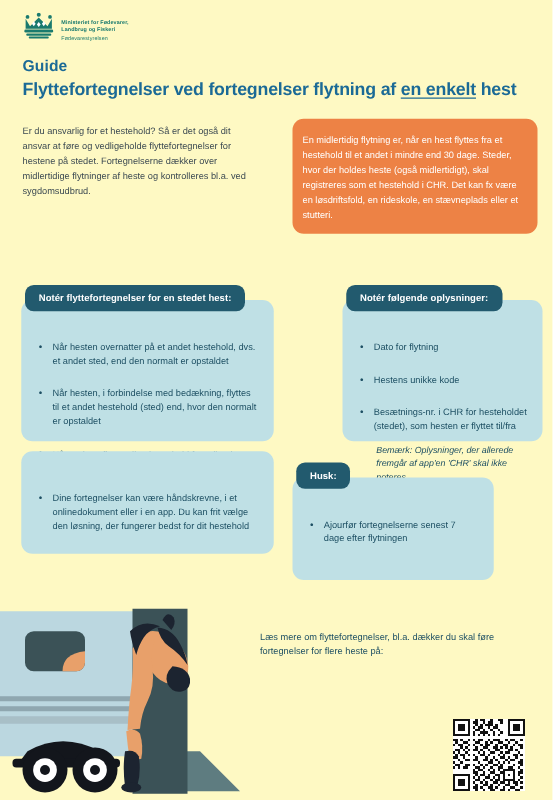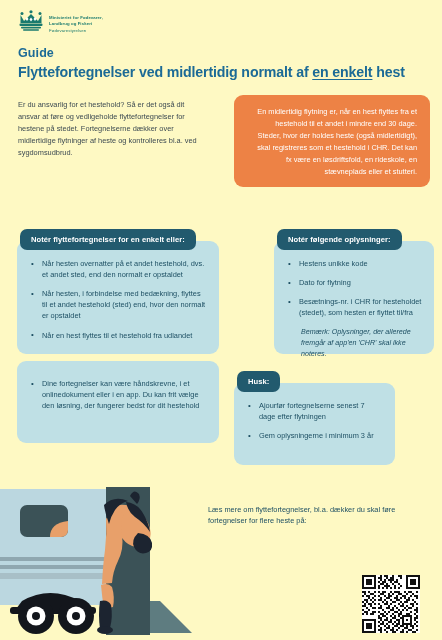--- a/index.html
+++ b/index.html
@@ -32,22 +32,22 @@
   
   .intro-text {
     position: absolute; left: 18px; top: 99px; width: 186px;
     font-size: 7.4px; line-height: 1.62; color: #3c4a52;
   }
 
   
   .orange-box {
     position: absolute; left: 234px; top: 95px; width: 196px; height: 92px;
     background: #ED8245; border-radius: 9px;
-    padding: 11px 13px 10px 19px;
-    font-size: 7.4px; line-height: 1.62; color: #ffffff; text-align: right;
+    padding: 11px 13px 10px 8px;
+    font-size: 7.4px; line-height: 1.62; color: #ffffff;
   }
 
   
   .card { position: absolute; }
   .card-head {
     position: relative; z-index: 2;
     display: inline-block;
     background: #225A6E; color: #ffffff;
     border-radius: 7px;
     font-size: 7.6px; font-weight: bold; letter-spacing: .05px;
@@ -60,20 +60,21 @@
     background: #BFE0E5;
     border-radius: 9px;
     padding: 17px 12px 13px 12px;
   }
   ul.bullets { list-style: none; }
   ul.bullets li {
     position: relative;
     padding-left: 13px;
     font-size: 7.4px; line-height: 1.5; color: #1d4f63;
     margin-bottom: 8px;
+    margin-top: 15px;
   }
   ul.bullets li:last-child { margin-bottom: 0; }
   ul.bullets li:before {
     content: "•"; position: absolute; left: 2px; top: -0.5px;
     font-size: 8px; color: #1d4f63;
   }
   .note-italic {
     font-size: 7.1px; line-height: 1.5; font-style: italic;
     color: #1d4f63; margin-top: 9px; margin-left: 15px;
   }
@@ -124,65 +125,64 @@
       </g>
     </svg>
     <div class="logo-text">
       <div>Ministeriet for Fødevarer,</div>
       <div>Landbrug og Fiskeri</div>
       <div class="sub">Fødevarestyrelsen</div>
     </div>
   </div>
 
   <div class="guide-label">Guide</div>
-  <h1 class="main-title"><span>Flyttefortegnelser ved midlertidig normalt af </span><span class="u">en enkelt</span><span> hest</span></h1>
+  <h1 class="main-title"><span>Flyttefortegnelser ved fortegnelser flytning af </span><span class="u">en enkelt</span><span> hest</span></h1>
 
   <p class="intro-text">Er du ansvarlig for et hestehold? Så er det også dit ansvar at føre og vedligeholde flyttefortegnelser for hestene på stedet. Fortegnelserne dækker over midlertidige flytninger af heste og kontrolleres bl.a. ved sygdomsudbrud.</p>
 
   <div class="orange-box">
     <span>En midlertidig flytning er, når en hest flyttes fra et hestehold til et andet i mindre end 30 dage. Steder, hvor der holdes heste (også midlertidigt), skal registreres som et hestehold i CHR. Det kan fx være en løsdriftsfold, en rideskole, en stævneplads eller et stutteri.</span>
   </div>
 
   <div class="card card-1">
-    <div class="card-head">Notér flyttefortegnelser for en enkelt eller:</div>
+    <div class="card-head">Notér flyttefortegnelser for en stedet hest:</div>
     <div class="card-body">
       <ul class="bullets">
         <li>Når hesten overnatter på et andet hestehold, dvs. et andet sted, end den normalt er opstaldet</li>
         <li>Når hesten, i forbindelse med bedækning, flyttes til et andet hestehold (sted) end, hvor den normalt er opstaldet</li>
         <li>Når en hest flyttes til et hestehold fra udlandet</li>
       </ul>
     </div>
   </div>
 
   <div class="card card-2">
     <div class="card-head">Notér følgende oplysninger:</div>
     <div class="card-body">
       <ul class="bullets">
+        <li>Dato for flytning</li>
         <li>Hestens unikke kode</li>
-        <li>Dato for flytning</li>
         <li>Besætnings-nr. i CHR for hesteholdet (stedet), som hesten er flyttet til/fra</li>
       </ul>
       <div class="note-italic">Bemærk: Oplysninger, der allerede fremgår af app'en 'CHR' skal ikke noteres.</div>
     </div>
   </div>
 
   <div class="card card-3">
     <div class="card-body">
       <ul class="bullets">
         <li>Dine fortegnelser kan være håndskrevne, i et onlinedokument eller i en app. Du kan frit vælge den løsning, der fungerer bedst for dit hestehold</li>
       </ul>
     </div>
   </div>
 
   <div class="card card-4">
     <div class="card-head">Husk:</div>
     <div class="card-body">
       <ul class="bullets">
         <li>Ajourfør fortegnelserne senest 7 dage efter flytningen</li>
-        <li>Gem oplysningerne i minimum 3 år</li>
       </ul>
     </div>
   </div>
 
   <svg class="trailer" viewBox="0 0 200 157">
 
     <rect x="-10" y="6" width="120" height="116" fill="#BBD7E0"></rect>
 
     <rect x="20" y="22" width="48" height="32" rx="7" fill="#3B5257"></rect>
     <path d="M68 38 q-18 2 -18 16 h11 a7 7 0 0 0 7 -7 Z" fill="#E8A06A"></path>

